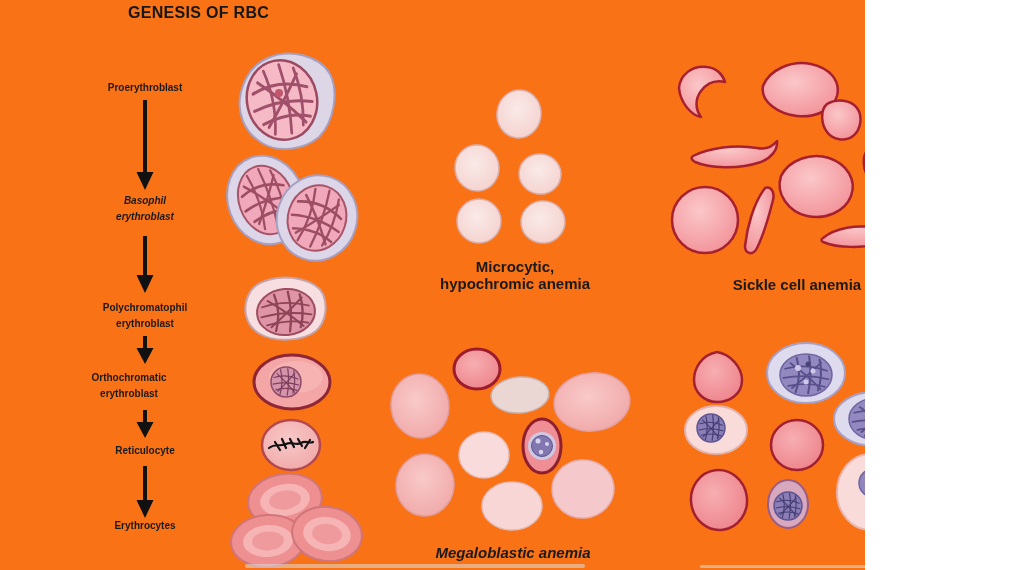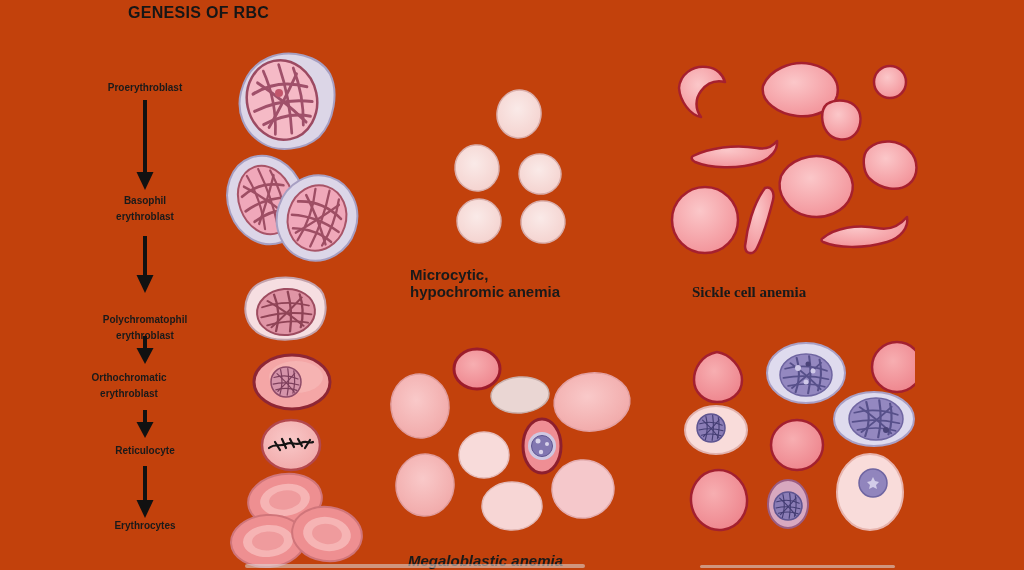--- a/index.html
+++ b/index.html
@@ -1,30 +1,30 @@
 <!DOCTYPE html>
 <html><head>
 <meta charset="utf-8">
 <style>
   html,body{margin:0;padding:0;background:#fff;}
   #stage{
-    position:relative;width:1024px;height:570px;background:#c2410c;
+    position:relative;width:865px;height:570px;background:#f97316;
     font-family:"Liberation Sans","DejaVu Sans",sans-serif;overflow:hidden;
   }
   .abs{position:absolute;}
   .title{
     font-size:16px;font-weight:bold;color:#161616;letter-spacing:.3px;
   }
   .stage-label{
     width:210px;text-align:center;font-size:10px;line-height:16px;
     font-weight:600;color:#1a1a1a;white-space:pre-line;
   }
   .panel-label{
-    width:210px;font-size:15px;line-height:17px;
-    font-weight:600;color:#1a1a1a;white-space:pre-line;margin-top:8px;
+    width:210px;text-align:center;font-size:15px;line-height:17px;
+    font-weight:600;color:#1a1a1a;white-space:pre-line;
   }
   .smear{background:#dcdcdc;opacity:.55;border-radius:2px;}
   svg{display:block;}
 </style>
 </head>
 <body>
 
 <svg width="0" height="0" style="position:absolute" aria-hidden="true">
   <defs>
     <g id="mesh" fill="none" stroke="currentColor" stroke-width="4" stroke-linecap="round">
@@ -54,23 +54,23 @@
         <stop offset="100%" stop-color="#efa2a2"></stop>
     </radialGradient>
   </defs>
 </svg>
 
 <div id="stage">
 
   <div class="abs title" style="left:128px;top:4px;">GENESIS OF RBC</div>
 
   <div class="abs stage-label" style="left:40px;top:80px;">Proerythroblast</div>
-  <div class="abs stage-label" style="left:40px;top:193px;">Basophil
+  <div class="abs stage-label" style="left:40px;top:193px;font-style:italic;">Basophil
 erythroblast</div>
-  <div class="abs stage-label" style="left:40px;top:312px;">Polychromatophil
+  <div class="abs stage-label" style="left:40px;top:300px;">Polychromatophil
 erythroblast</div>
   <div class="abs stage-label" style="left:24px;top:370px;">Orthochromatic
 erythroblast</div>
   <div class="abs stage-label" style="left:40px;top:518px;">Erythrocytes</div>
   <div class="abs stage-label" style="left:40px;top:443px;">Reticulocyte</div>
 
   <svg class="abs" style="left:134px;top:100px;" width="22" height="90" viewBox="0 0 22 90">
     <line x1="11" y1="0" x2="11" y2="74" stroke="#111" stroke-width="4"></line>
     <polygon points="2.5,72 19.5,72 11,90" fill="#111"></polygon>
   </svg>
@@ -187,21 +187,21 @@
 
       <path d="M204,96 C216,86 234,88 244,98 C254,108 254,124 244,132 C234,140 216,138 204,126 C198,119 196,103 204,96 Z"></path>
 
       <ellipse cx="40" cy="168" rx="33" ry="33"></ellipse>
 
       <path d="M100,136 C106,134 110,140 108,148 C104,164 100,180 92,196 C88,204 80,202 80,194 C82,176 88,152 100,136 Z"></path>
 
       <path d="M158,186 C170,176 192,172 212,176 C226,179 236,172 242,165 C244,175 236,186 222,190 C198,197 172,196 158,190 C156,189 156,187 158,186 Z"></path>
     </g>
   </svg>
-  <div class="abs panel-label" style="left:692px;top:276px;font-family:Liberation Serif, serif;">Sickle cell anemia</div>
+  <div class="abs panel-label" style="left:692px;top:276px;">Sickle cell anemia</div>
 
   <svg class="abs" style="left:375px;top:340px;" width="260" height="195" viewBox="0 0 260 195">
     <ellipse cx="45" cy="66" rx="29" ry="32" fill="url(#gradPink)" stroke="#e09b9b" stroke-width="1.5" transform="rotate(-8 45 66)"></ellipse>
     <ellipse cx="145" cy="55" rx="29" ry="18" fill="#ead6d3" stroke="#c9b0ac" stroke-width="1.5" transform="rotate(-4 145 55)"></ellipse>
     <ellipse cx="102" cy="29" rx="23" ry="20" fill="url(#gradDeepRed)" stroke="#9c1c2b" stroke-width="3"></ellipse>
     <ellipse cx="217" cy="62" rx="38" ry="29" fill="url(#gradPink)" stroke="#e3a0a2" stroke-width="1.5" transform="rotate(-6 217 62)"></ellipse>
     <ellipse cx="109" cy="115" rx="25" ry="23" fill="#f8dbda" stroke="#e5bcba" stroke-width="1.5"></ellipse>
 
     <g>
       <ellipse cx="167" cy="106" rx="19" ry="27" fill="#ef8e94" stroke="#8e1f2e" stroke-width="3"></ellipse>

